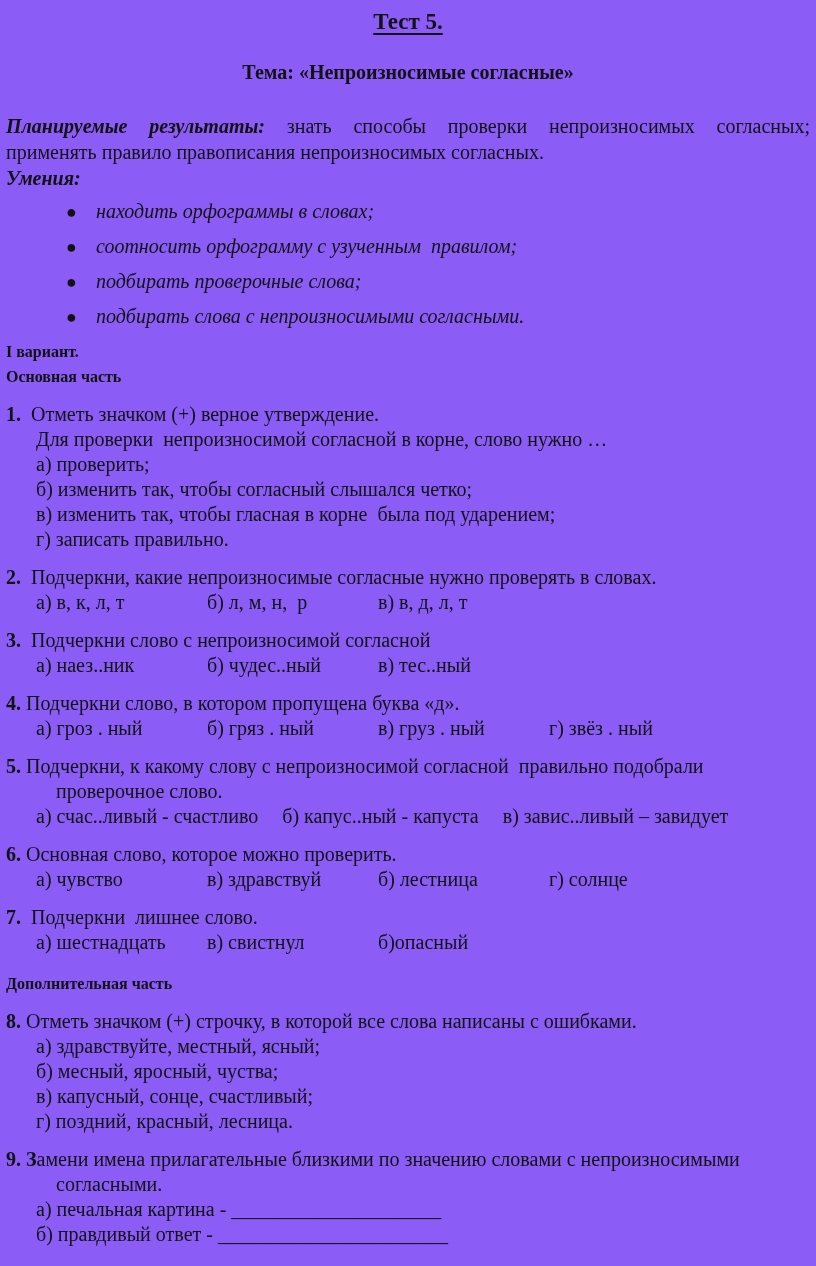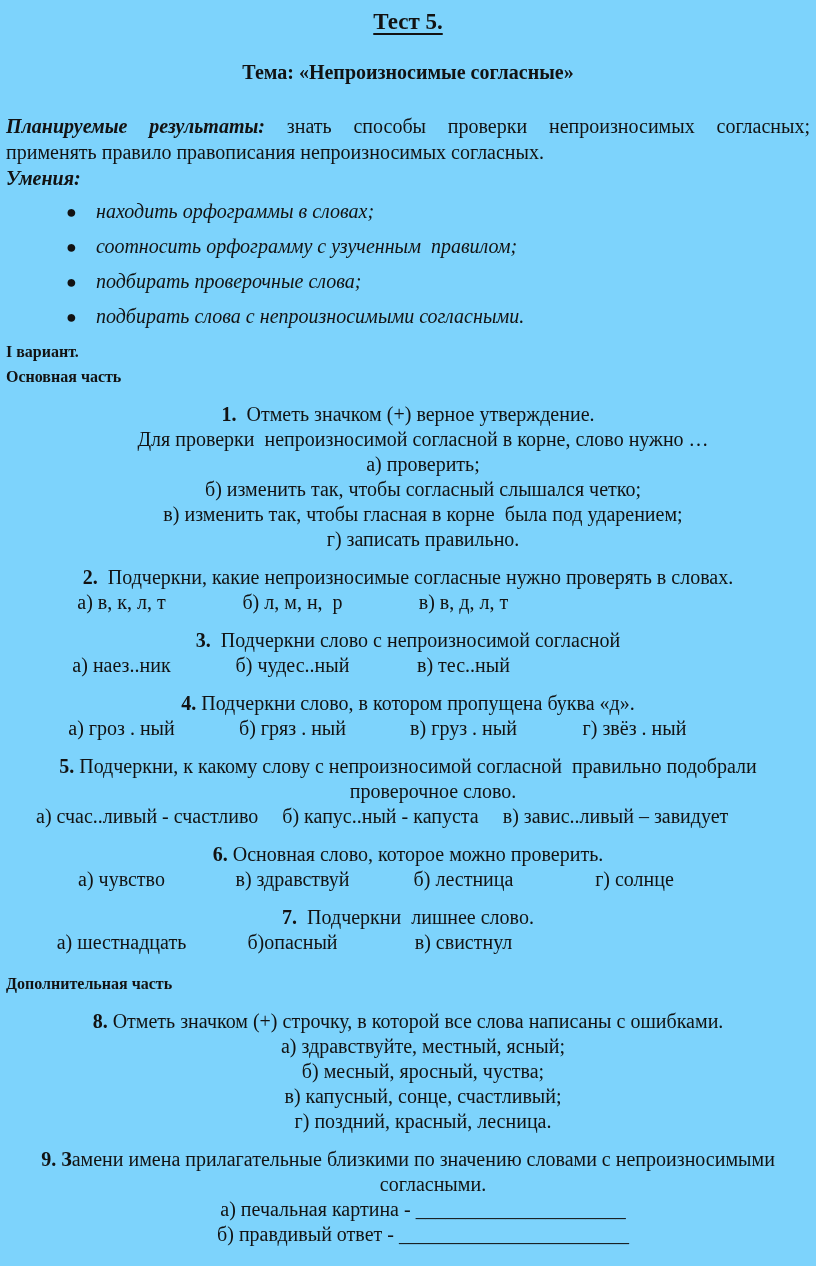--- a/index.html
+++ b/index.html
@@ -6,21 +6,21 @@
     margin: 0;
     padding: 0;
     background: #ffffff;
   }
   .page {
     position: relative;
     width: 816px;
     height: 1266px;
     box-sizing: border-box;
     padding: 8px 6px 0 6px;
-    background: #7dd3fc;
+    background: #8b5cf6;
     font-family: "Liberation Serif", "DejaVu Serif", serif;
     font-size: 20px;
     line-height: 25px;
     color: #121212;
     overflow: hidden;
   }
   .doc-title {
     margin: 0 0 24px 0;
     text-align: center;
     font-size: 23px;
@@ -65,21 +65,20 @@
   .center-head {
     text-align: left;
     font-weight: bold;
     font-size: 16px;
     line-height: 25px;
   }
   .qs { margin-top: 13px; }
   .q {
     margin-bottom: 13px;
     white-space: pre-wrap;
-    text-align: center;
   }
   .qnum { font-weight: bold; }
   .qcont { padding-left: 50px; }
   .qsub { padding-left: 30px; }
   .qopts {
     padding-left: 30px;
     display: flex;
   }
   .qopts.cols .opt { min-width: 171px; }
   .qopts.tight { gap: 24px; }
@@ -108,21 +107,21 @@
   <div class="center-head" style="margin-top:8px">I вариант.</div>
   <div class="center-head">Основная часть</div>
 
   <div class="qs" id="questions-main">
       <div class="q"><div><span class="qnum">1.  </span><span>Отметь значком (+) верное утверждение.</span></div><div class="qsub"><div>Для проверки  непроизносимой согласной в корне, слово нужно …</div><div>а) проверить;</div><div>б) изменить так, чтобы согласный слышался четко;</div><div>в) изменить так, чтобы гласная в корне  была под ударением;</div><div>г) записать правильно.</div></div></div>
       <div class="q"><div><span class="qnum">2.  </span><span>Подчеркни, какие непроизносимые согласные нужно проверять в словах.</span></div><div class="qopts cols"><span class="opt">а) в, к, л, т</span><span class="opt">б) л, м, н,  р</span><span class="opt">в) в, д, л, т</span></div></div>
       <div class="q"><div><span class="qnum">3.  </span><span>Подчеркни слово с непроизносимой согласной</span></div><div class="qopts cols"><span class="opt">а) наез..ник</span><span class="opt">б) чудес..ный</span><span class="opt">в) тес..ный</span></div></div>
       <div class="q"><div><span class="qnum">4. </span><span>Подчеркни слово, в котором пропущена буква «д».</span></div><div class="qopts cols"><span class="opt">а) гроз . ный</span><span class="opt">б) гряз . ный</span><span class="opt">в) груз . ный</span><span class="opt">г) звёз . ный</span></div></div>
       <div class="q"><div><span class="qnum">5. </span><span>Подчеркни, к какому слову с непроизносимой согласной  правильно подобрали</span></div><div class="qcont">проверочное слово.</div><div class="qopts tight"><span class="opt">а) счас..ливый - счастливо</span><span class="opt">б) капус..ный - капуста</span><span class="opt">в) завис..ливый – завидует</span></div></div>
       <div class="q"><div><span class="qnum">6. </span><span>Основная слово, которое можно проверить.</span></div><div class="qopts cols"><span class="opt">а) чувство</span><span class="opt">в) здравствуй</span><span class="opt">б) лестница</span><span class="opt">г) солнце</span></div></div>
-      <div class="q"><div><span class="qnum">7.  </span><span>Подчеркни  лишнее слово.</span></div><div class="qopts cols"><span class="opt">а) шестнадцать</span><span class="opt">б)опасный</span><span class="opt">в) свистнул</span></div></div>
+      <div class="q"><div><span class="qnum">7.  </span><span>Подчеркни  лишнее слово.</span></div><div class="qopts cols"><span class="opt">а) шестнадцать</span><span class="opt">в) свистнул</span><span class="opt">б)опасный</span></div></div>
     </div>
 
   <div class="center-head extra-head">Дополнительная часть</div>
 
   <div class="qs" id="questions-extra">
       <div class="q"><div><span class="qnum">8. </span><span>Отметь значком (+) строчку, в которой все слова написаны с ошибками.</span></div><div class="qsub"><div>а) здравствуйте, местный, ясный;</div><div>б) месный, яросный, чуства;</div><div>в) капусный, сонце, счастливый;</div><div>г) поздний, красный, лесница.</div></div></div>
       <div class="q"><div><span class="qnum">9. З</span><span>амени имена прилагательные близкими по значению словами с непроизносимыми</span></div><div class="qcont">согласными.</div><div class="qsub"><div>а) печальная картина - _____________________</div><div>б) правдивый ответ - _______________________</div></div></div>
     </div>
 
 </div>

